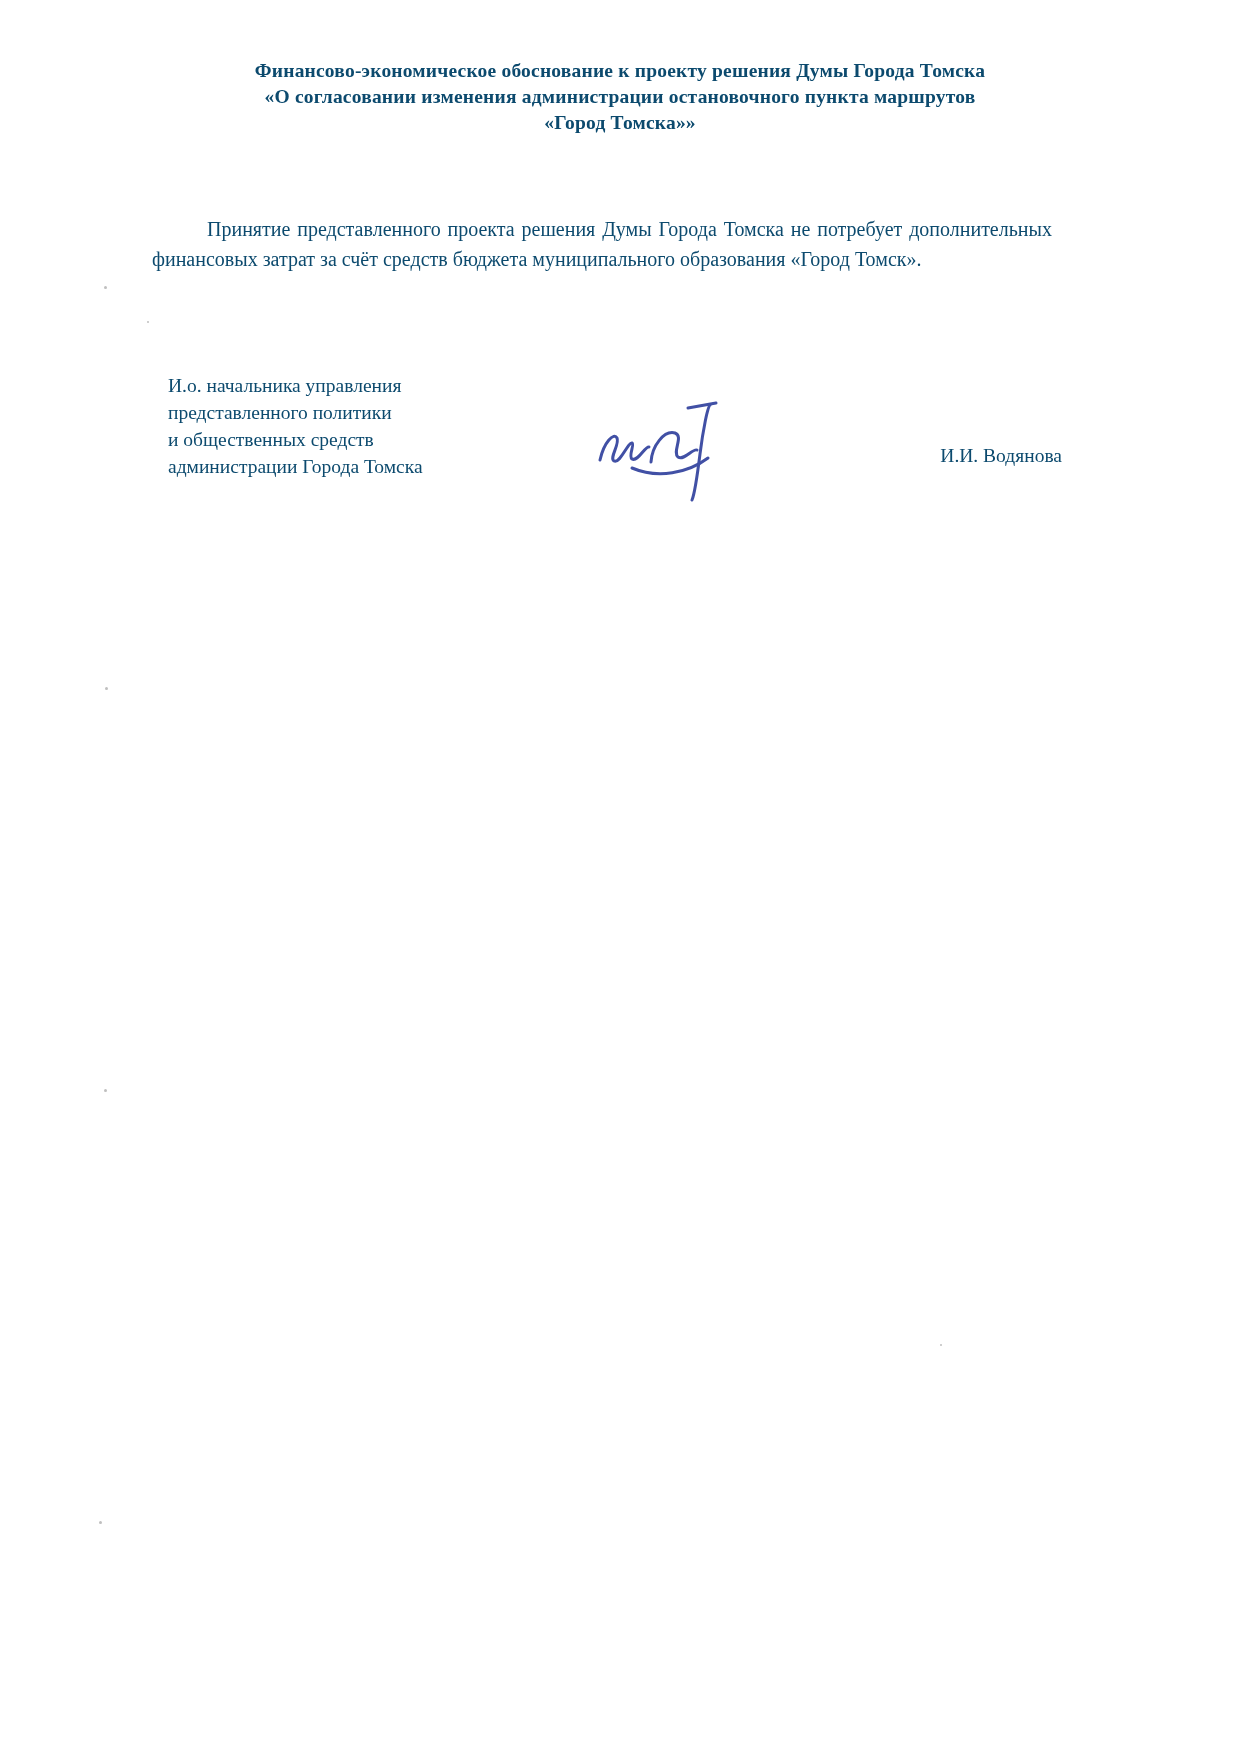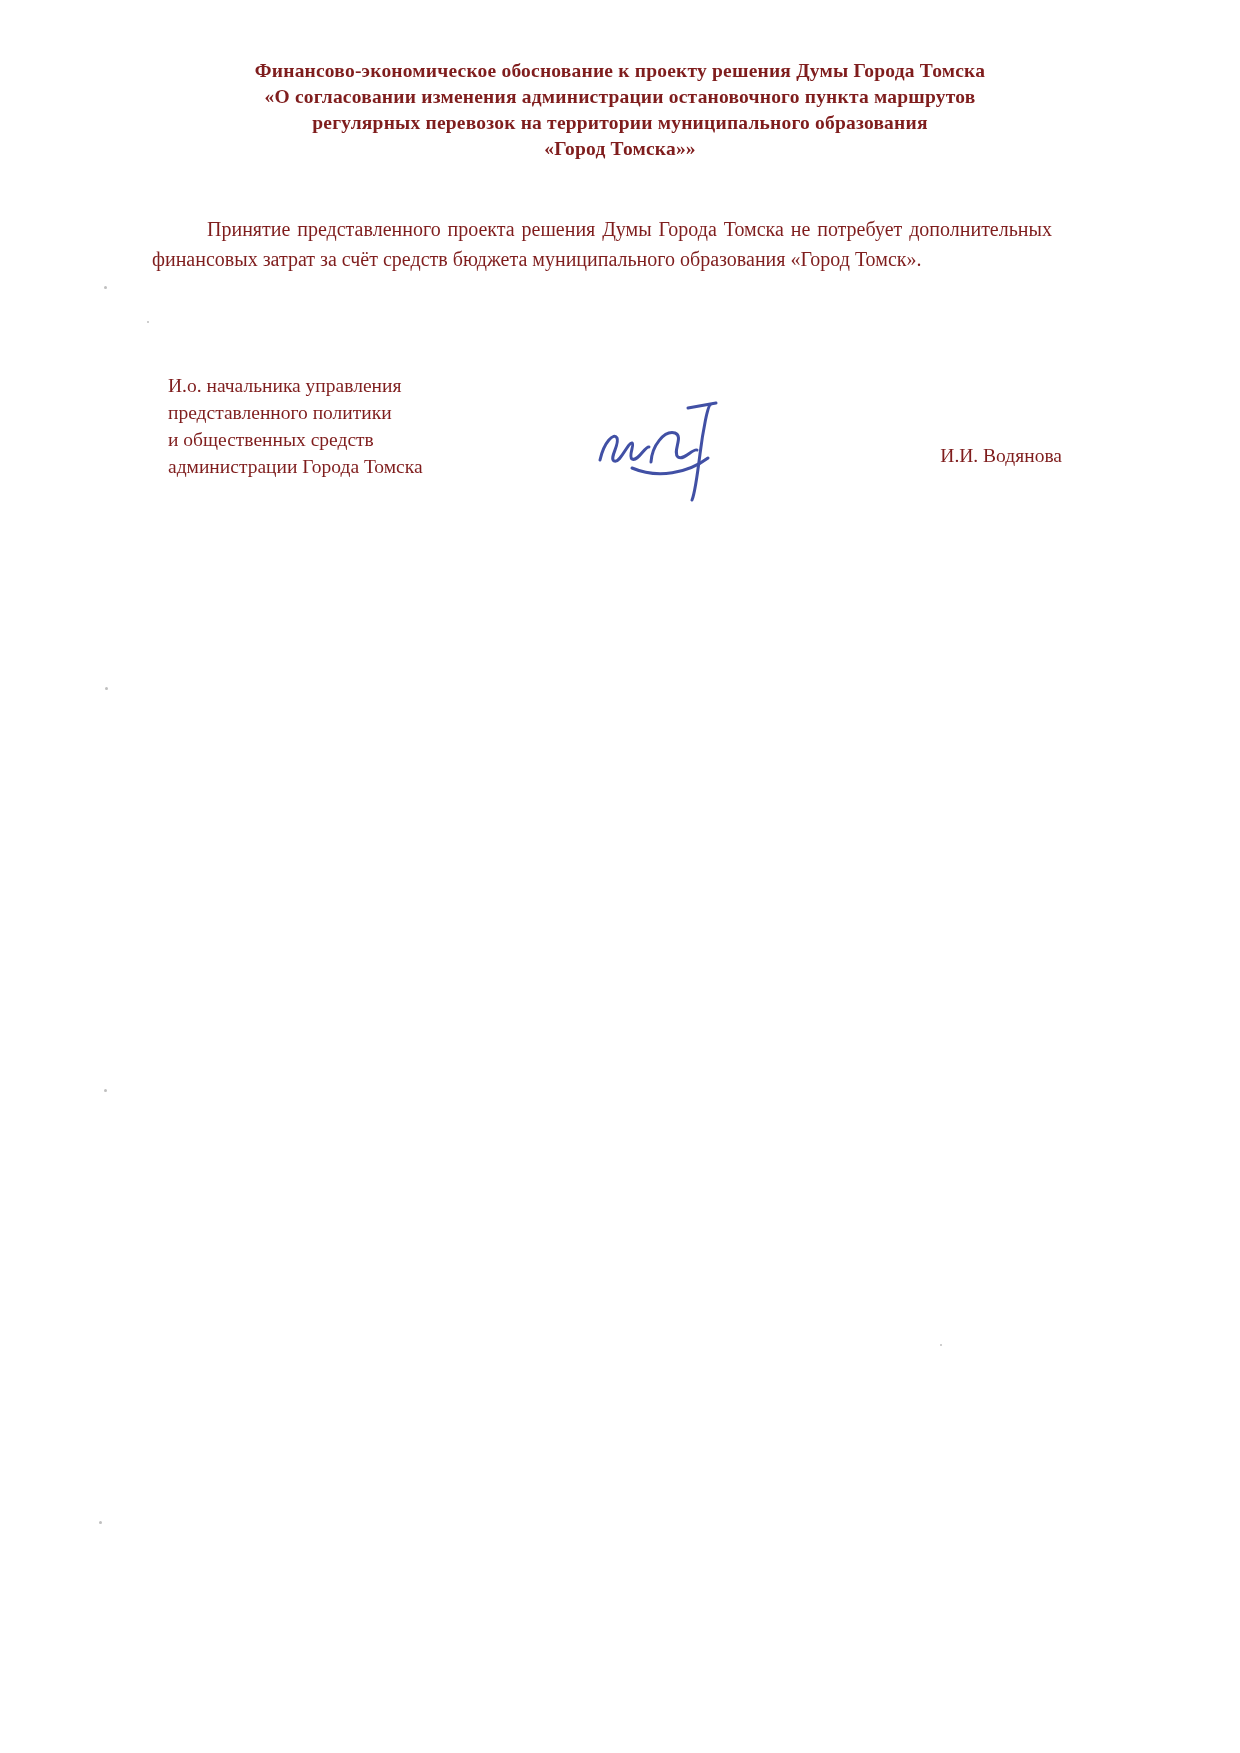--- a/index.html
+++ b/index.html
@@ -4,21 +4,21 @@
 <style>
   * { margin: 0; padding: 0; box-sizing: border-box; }
   html, body { background: #e8e8e8; }
   .page {
     position: relative;
     width: 1240px;
     height: 1753px;
     margin: 0 auto;
     background: #ffffff;
     font-family: "Liberation Serif", "DejaVu Serif", serif;
-    color: #7f1d1d;
+    color: #0c4a6e;
     overflow: hidden;
   }
   .doc-title {
     position: absolute;
     top: 58px;
     left: 120px;
     right: 120px;
     text-align: center;
     font-weight: bold;
     font-size: 19.5px;
@@ -83,21 +83,20 @@
   .speck-6 { left: 99px; top: 1521px; }
 </style>
 </head>
 <body>
 
 <div class="page">
 
   <div class="doc-title">
     <span class="title-line">Финансово-экономическое обоснование к проекту решения Думы Города Томска</span>
     <span class="title-line">«О согласовании изменения администрации остановочного пункта маршрутов</span>
-    <span class="title-line">регулярных перевозок на территории муниципального образования</span>
     <span class="title-line">«Город Томска»»</span>
   </div>
 
   <div class="body-paragraph">Принятие представленного проекта решения Думы Города Томска не потребует дополнительных финансовых затрат за счёт средств бюджета муниципального образования «Город Томск».</div>
 
   <div class="signature-block">
 
     <div class="signatory-position">
       <span class="pos-line">И.о. начальника управления</span>
       <span class="pos-line">представленного политики</span>

